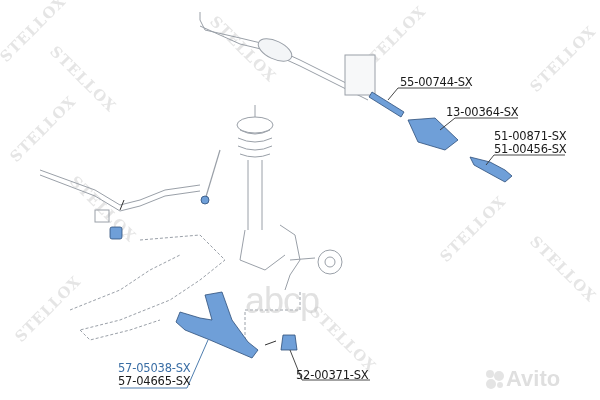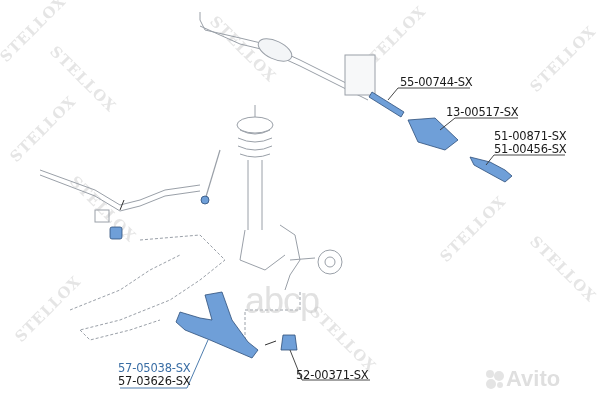--- a/index.html
+++ b/index.html
@@ -111,25 +111,25 @@
       <path d="M290 350 L302 380 L370 380"></path>
       <path d="M208 340 L187 388 L120 388" stroke="#3a6ea5"></path>
     </g>
     <path d="M265 345 L276 341" stroke="#333" stroke-width="1" marker-end="url(#arr)"></path>
     <path d="M120 210 L124 200" stroke="#333" stroke-width="1"></path>
   </svg>
 
   <div class="abcp">abcp</div>
 
   <div class="label" style="left:400px;top:76px;">55-00744-SX</div>
-  <div class="label" style="left:446px;top:106px;">13-00517-SX</div>
+  <div class="label" style="left:446px;top:106px;">13-00364-SX</div>
   <div class="label" style="left:494px;top:130px;">51-00871-SX</div>
   <div class="label" style="left:494px;top:143px;">51-00456-SX</div>
   <div class="label blue" style="left:118px;top:362px;">57-05038-SX</div>
-  <div class="label" style="left:118px;top:375px;">57-03626-SX</div>
+  <div class="label" style="left:118px;top:375px;">57-04665-SX</div>
   <div class="label" style="left:296px;top:369px;">52-00371-SX</div>
 
   <svg class="avito-dots" viewBox="0 0 22 22">
     <circle cx="6" cy="6" r="4" fill="rgba(225,225,225,0.9)"></circle>
     <circle cx="15" cy="8" r="5" fill="rgba(225,225,225,0.9)"></circle>
     <circle cx="7" cy="16" r="5" fill="rgba(225,225,225,0.9)"></circle>
     <circle cx="16" cy="17" r="3" fill="rgba(225,225,225,0.9)"></circle>
   </svg>
   <div class="avito">Avito</div>
 </div>

